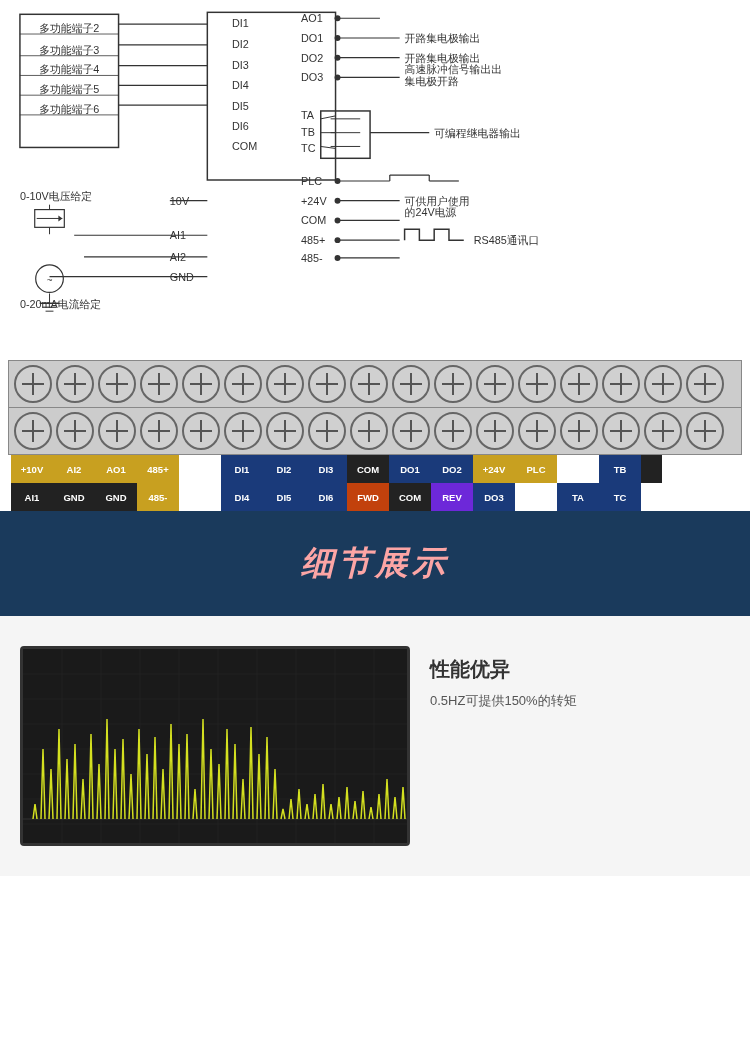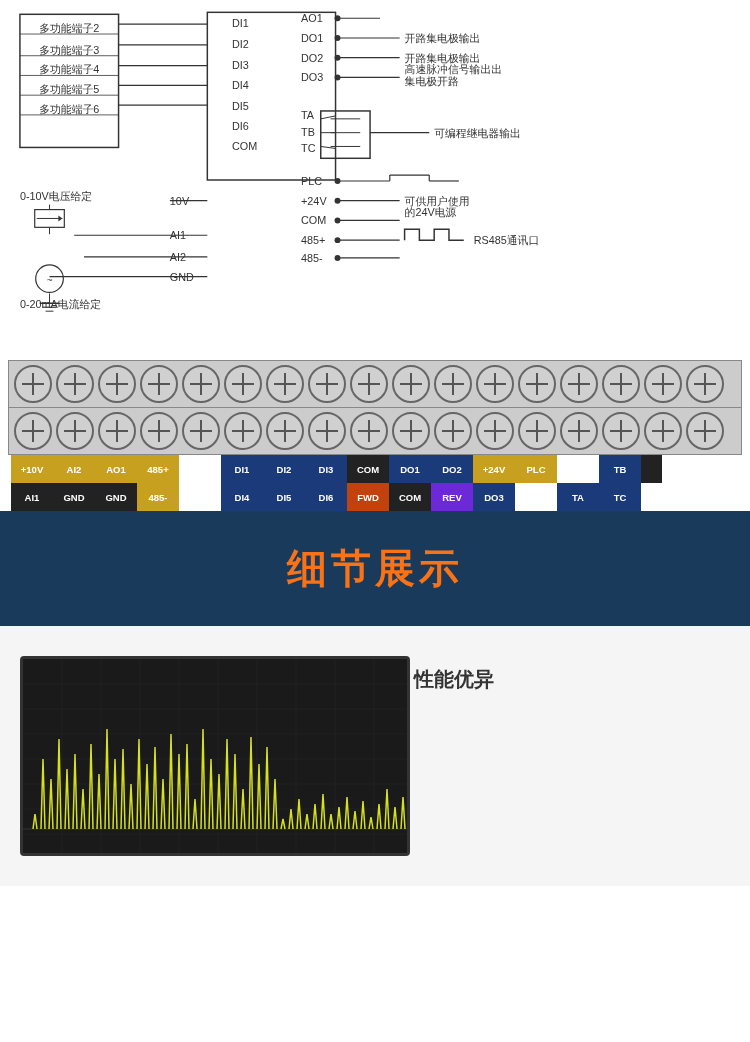--- a/index.html
+++ b/index.html
@@ -67,33 +67,34 @@
     }
 
     
     .detail-section {
       background: #1a3a5c;
       padding: 30px 20px;
       text-align: center;
     }
 
     .detail-title {
-      font-size: 40px;
+      font-size: 33px;
       font-weight: bold;
-      color: #f97316;
+      color: #fca5a5;
       letter-spacing: 4px;
+      font-style: italic;
     }
 
     
     .content-section {
       background: #f5f5f5;
       padding: 30px 20px;
       display: flex;
       align-items: flex-start;
-      gap: 4px;
+      gap: 20px;
     }
 
     .oscilloscope-img {
       width: 390px;
       height: 200px;
       background: #1a1a1a;
       border: 3px solid #333;
       border-radius: 4px;
       flex-shrink: 0;
       position: relative;
@@ -439,14 +440,15 @@
         <polyline points="354,170 356,145 358,170"></polyline>
         <polyline points="362,170 364,130 366,170"></polyline>
         <polyline points="370,170 372,148 374,170"></polyline>
         <polyline points="378,170 380,138 382,170"></polyline>
       </g>
     </svg>
   </div>
 
   <div class="content-right">
     <div class="content-subtitle">性能优异</div>
+    <div class="content-desc">0.5HZ可提供150%的转矩</div>
   </div>
 </div>
 
 </body></html>

